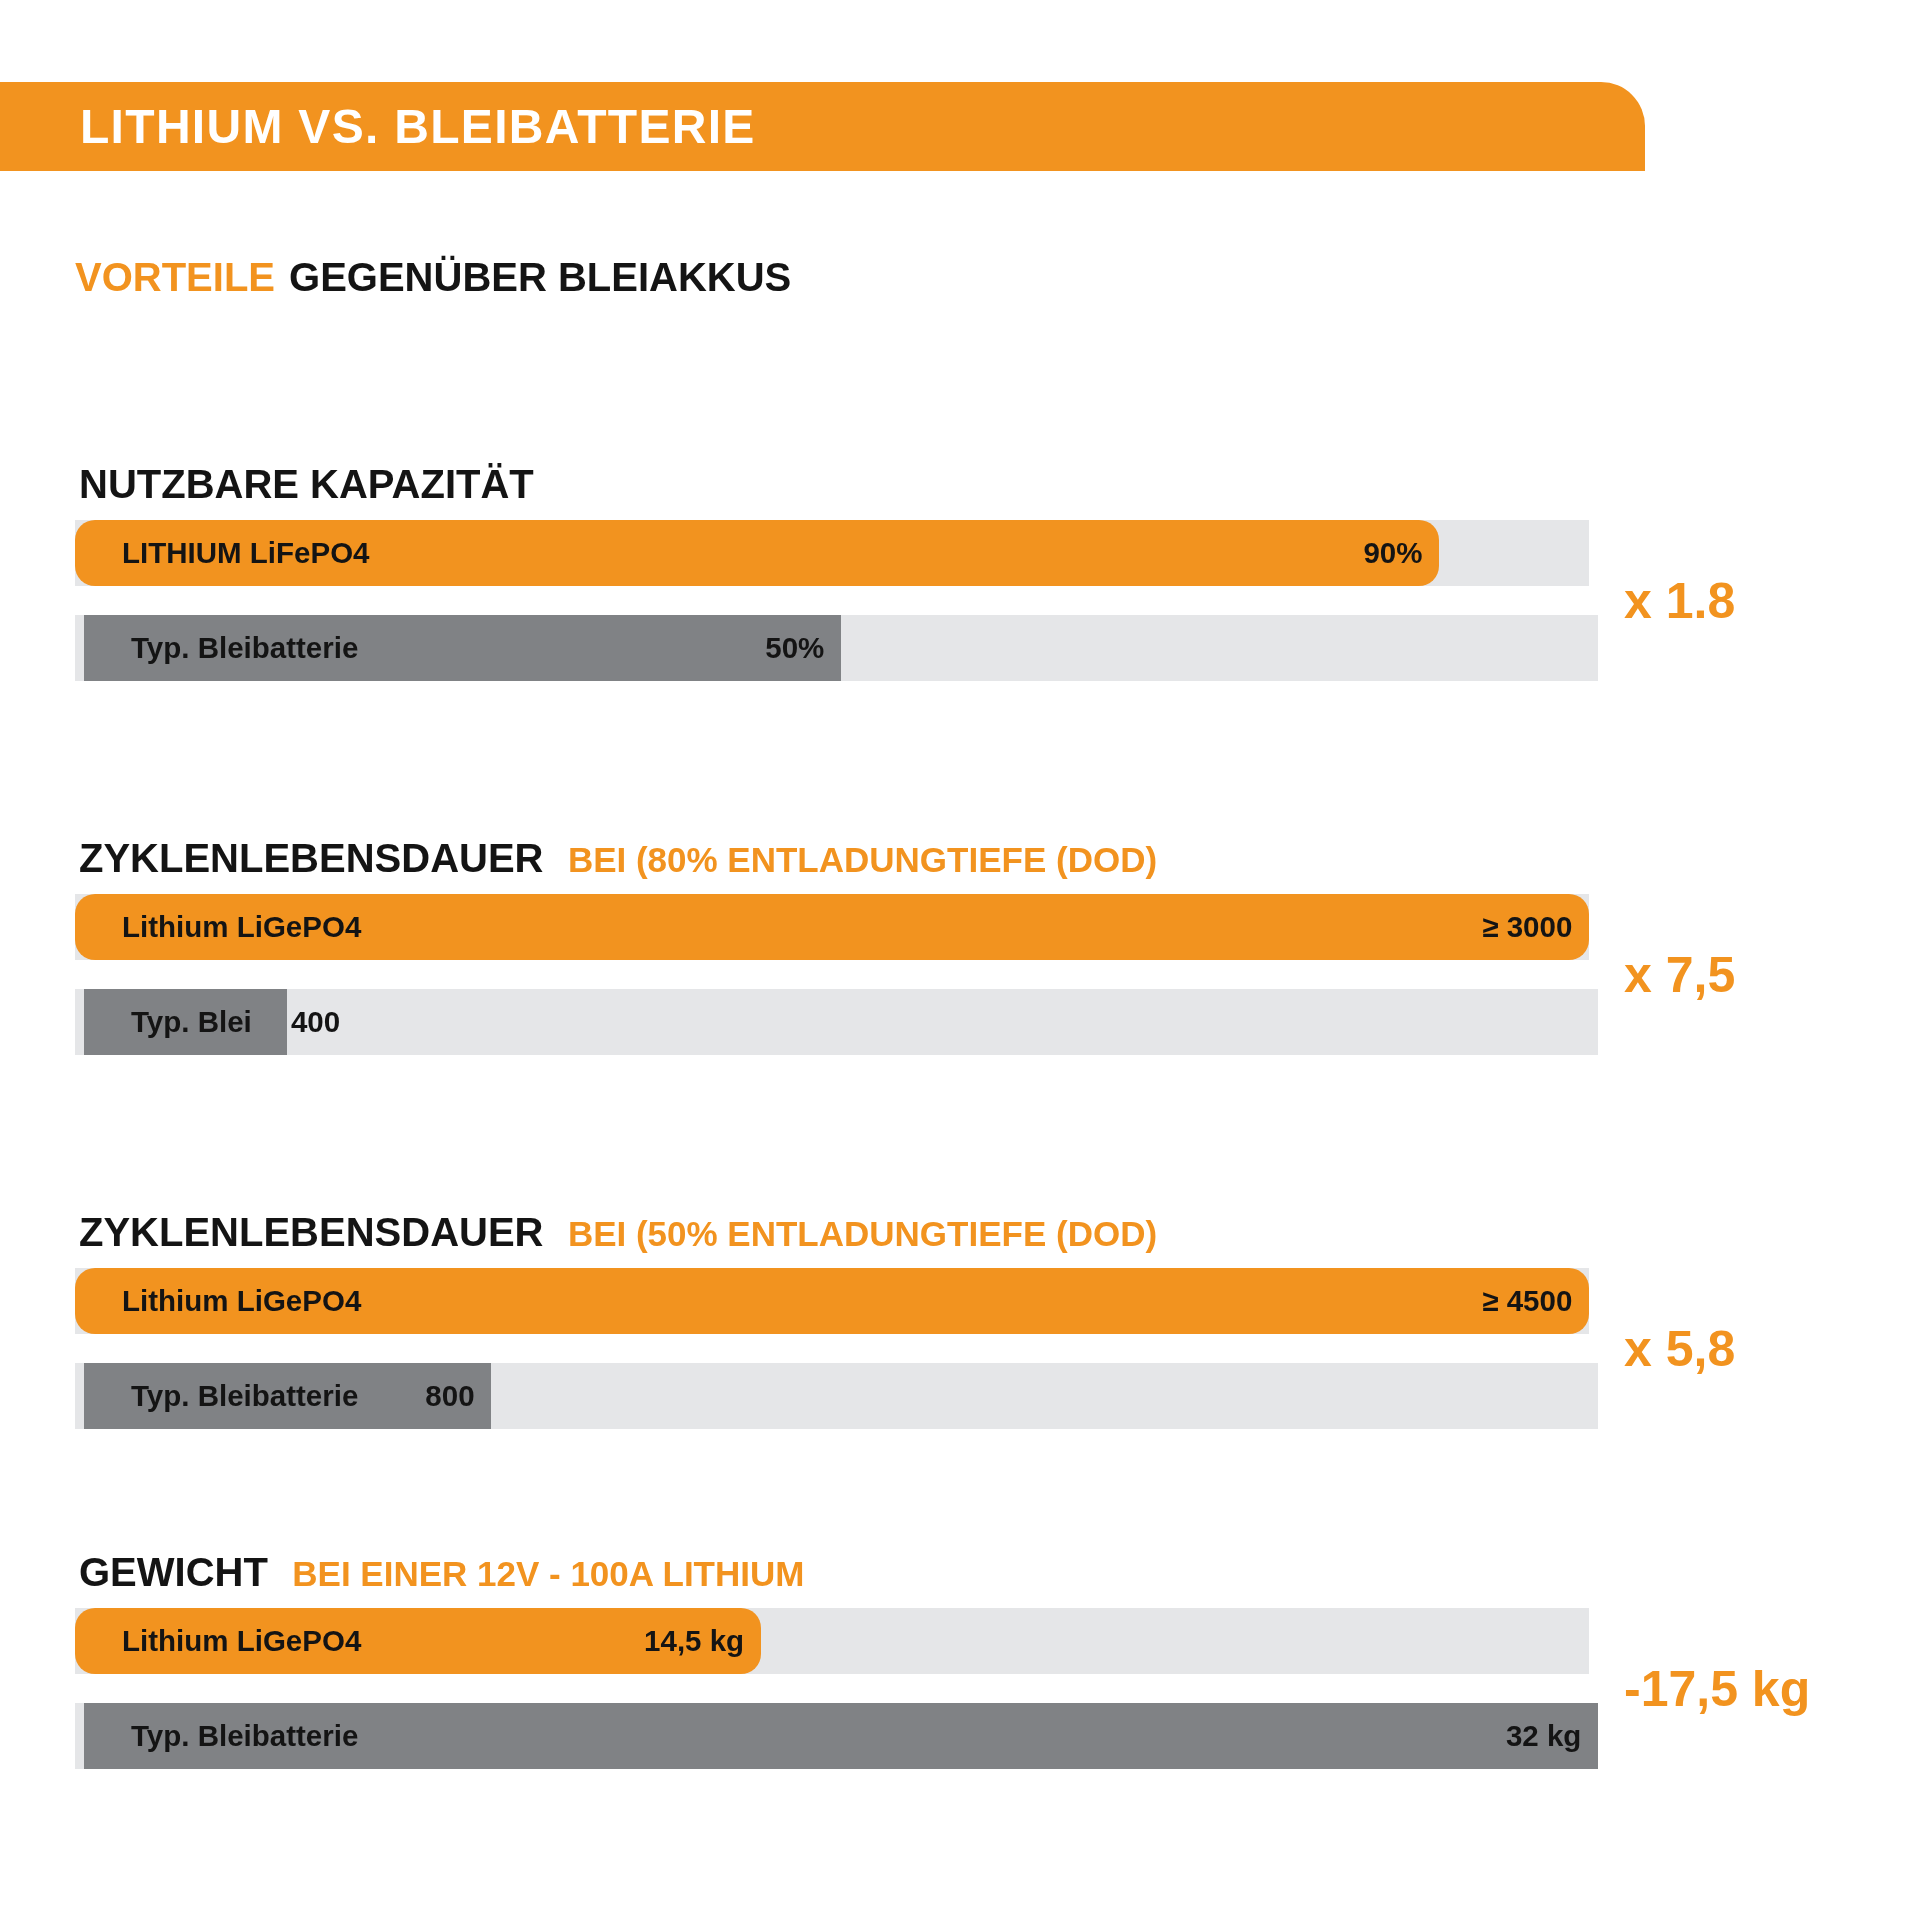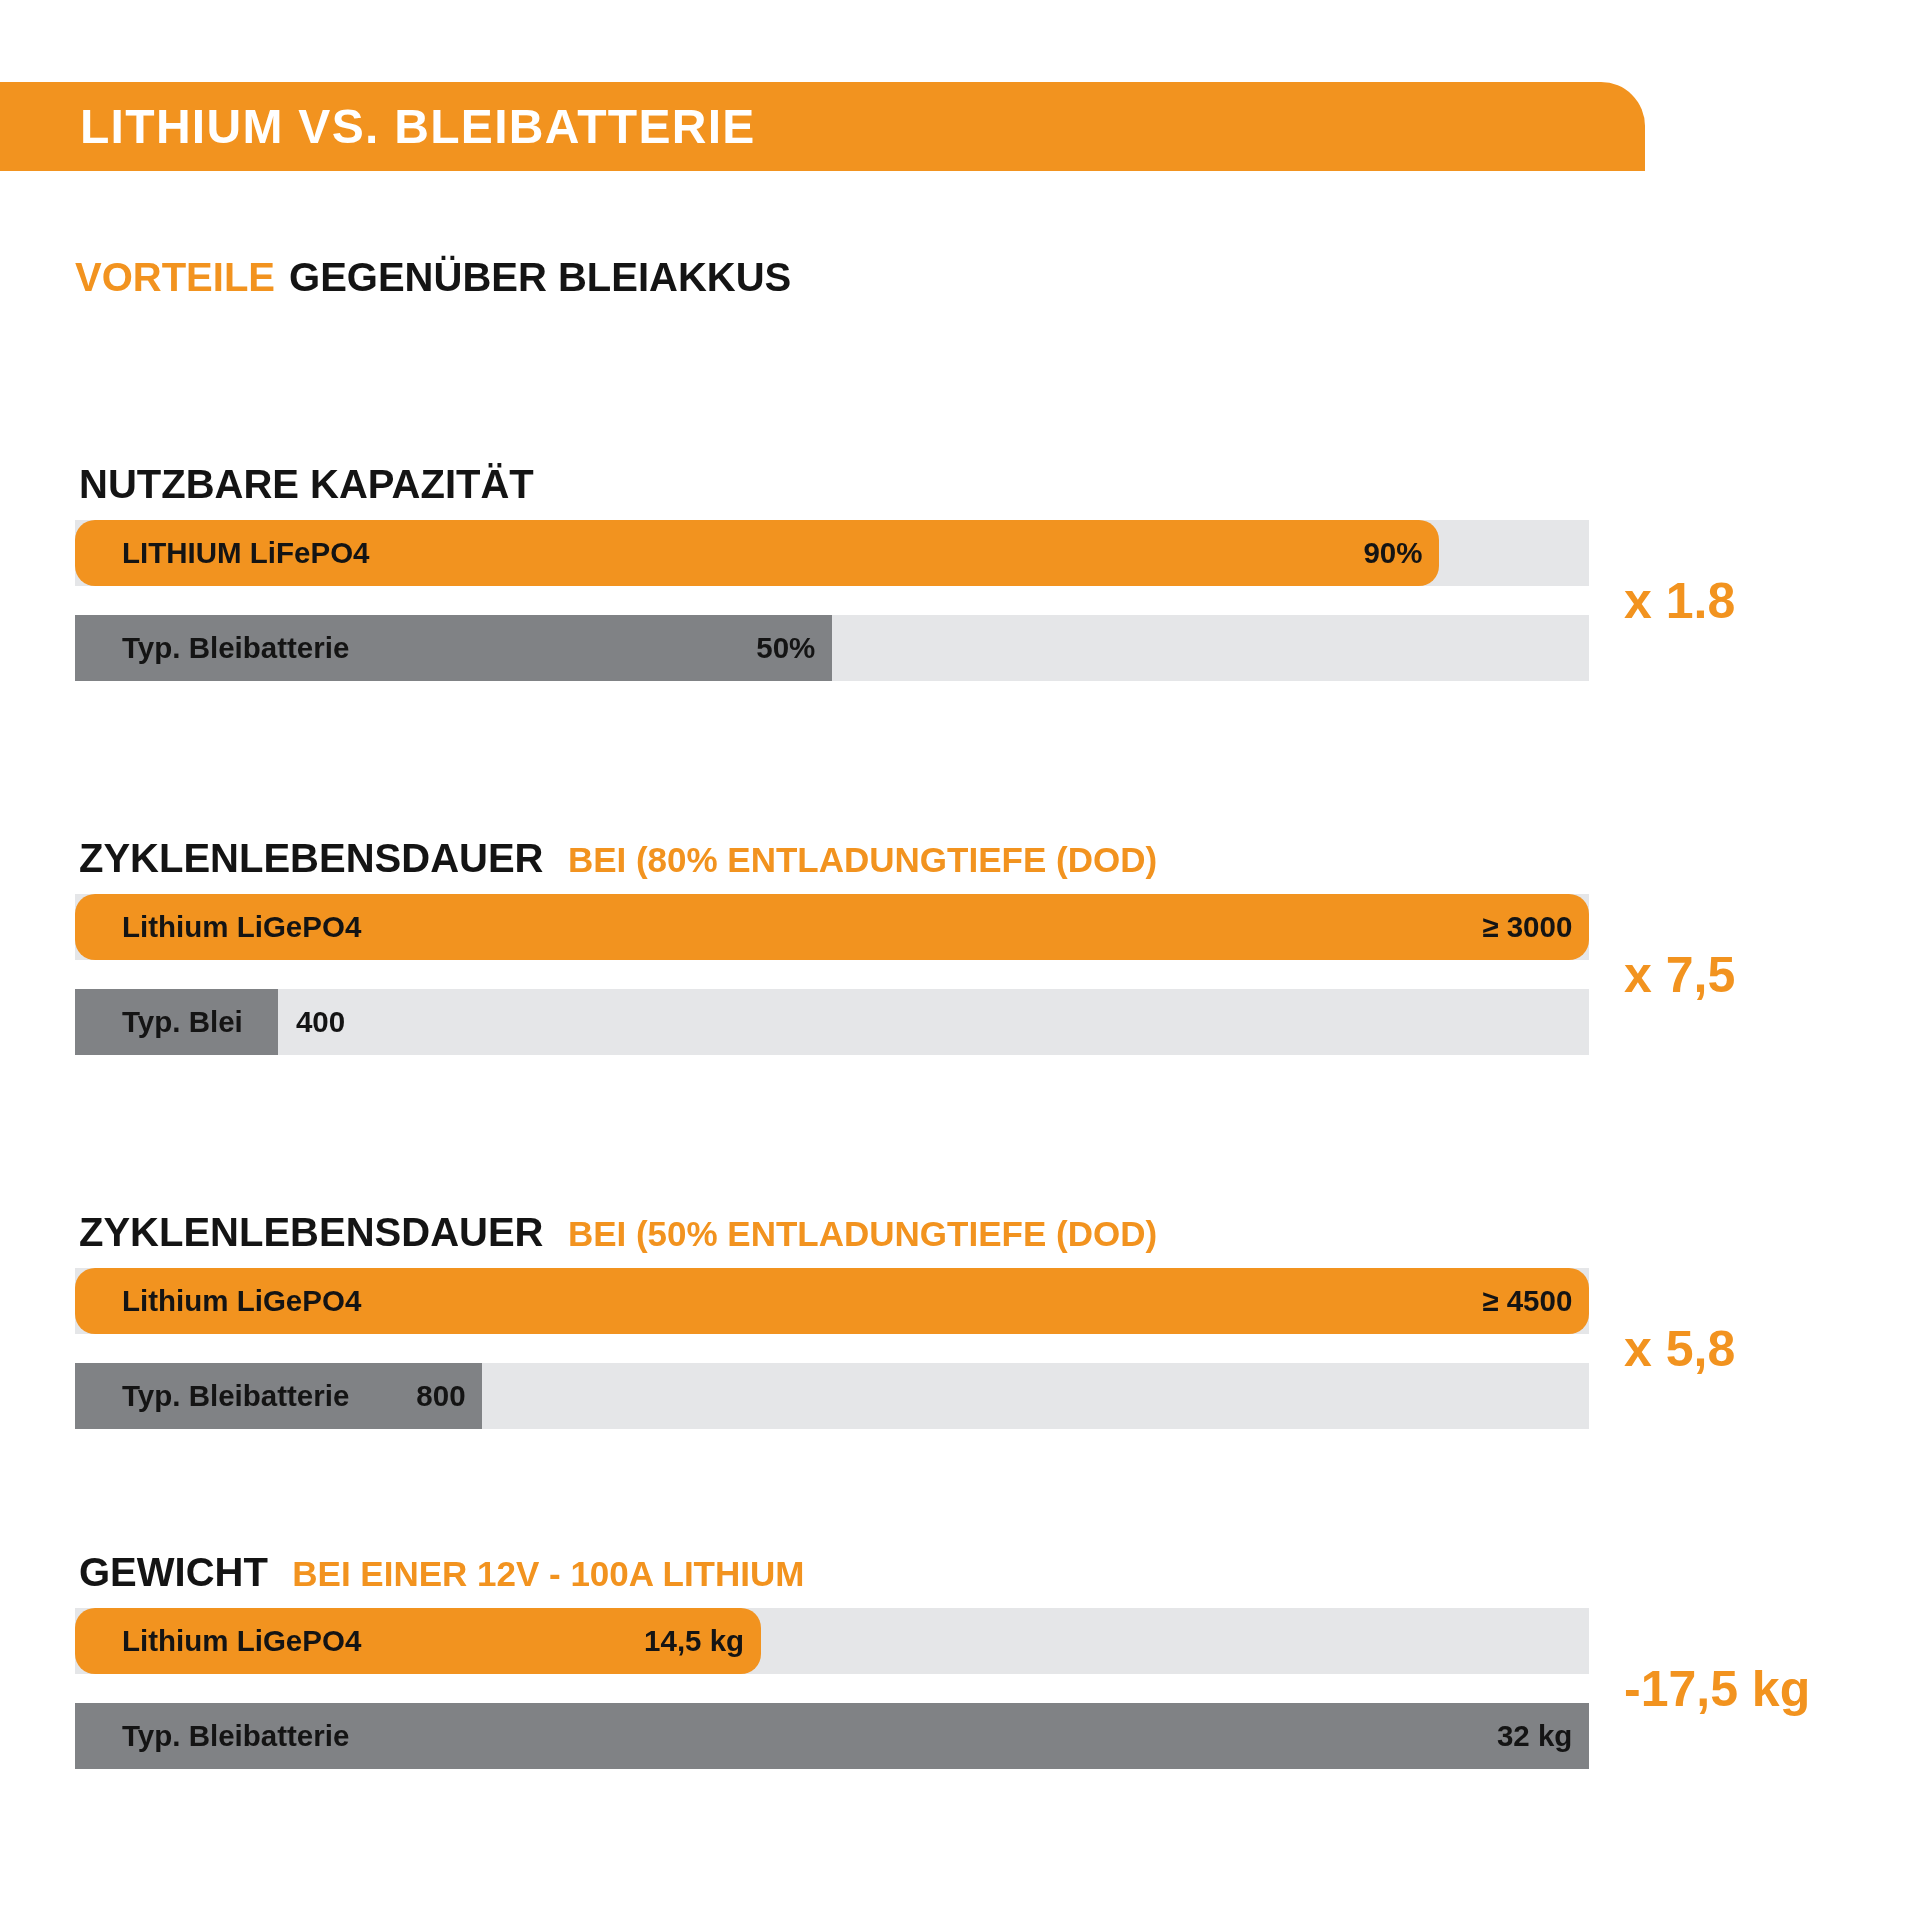--- a/index.html
+++ b/index.html
@@ -18,27 +18,27 @@
   #subtitle{position:absolute;left:75px;top:257px;font-size:40px;line-height:1;display:flex;gap:14px;white-space:nowrap;}
   .hl{color:var(--orange,#F2931F);}
   
   .section{position:absolute;left:75px;width:1851px;height:218px;}
   #s1{top:469px;} #s2{top:843px;} #s3{top:1217px;} #s4{top:1557px;}
   .sec-title{position:absolute;left:4px;top:-5.1px;display:flex;align-items:baseline;gap:24.4px;font-size:40px;line-height:1;white-space:nowrap;}
   .sec-sub{color:var(--orange,#F2931F);font-size:35px;}
   .sec-sub:empty{display:none;}
   .row{position:absolute;left:0;width:1514px;height:66px;background:var(--track,#E5E6E8);display:flex;}
   .row.r1{top:51px;}
-  .row.r2{top:146px;}
+  .row.r2{top:146px;padding-left:9px;}
   .fill{height:100%;display:flex;align-items:center;box-sizing:border-box;padding-left:47px;min-width:0;}
   .fill.orange{background:var(--orange,#F2931F);border-radius:20px;}
   .fill.gray{background:var(--dgray,#808285);}
   .bar-label{font-size:29.5px;white-space:nowrap;}
   .bar-value{font-size:29.5px;margin-left:auto;padding-right:16.7px;white-space:nowrap;}
-  .bar-value.outside{margin-left:18px;align-self:center;padding:0;}
+  .bar-value.outside{margin-left:4px;align-self:center;padding:0;}
   .ratio{
     position:absolute;left:1549px;top:51px;height:161px;display:flex;align-items:center;
     font-size:50px;color:var(--orange,#F2931F);white-space:nowrap;
   }
 </style>
 </head>
 <body>
 
 <div id="canvas">
 

